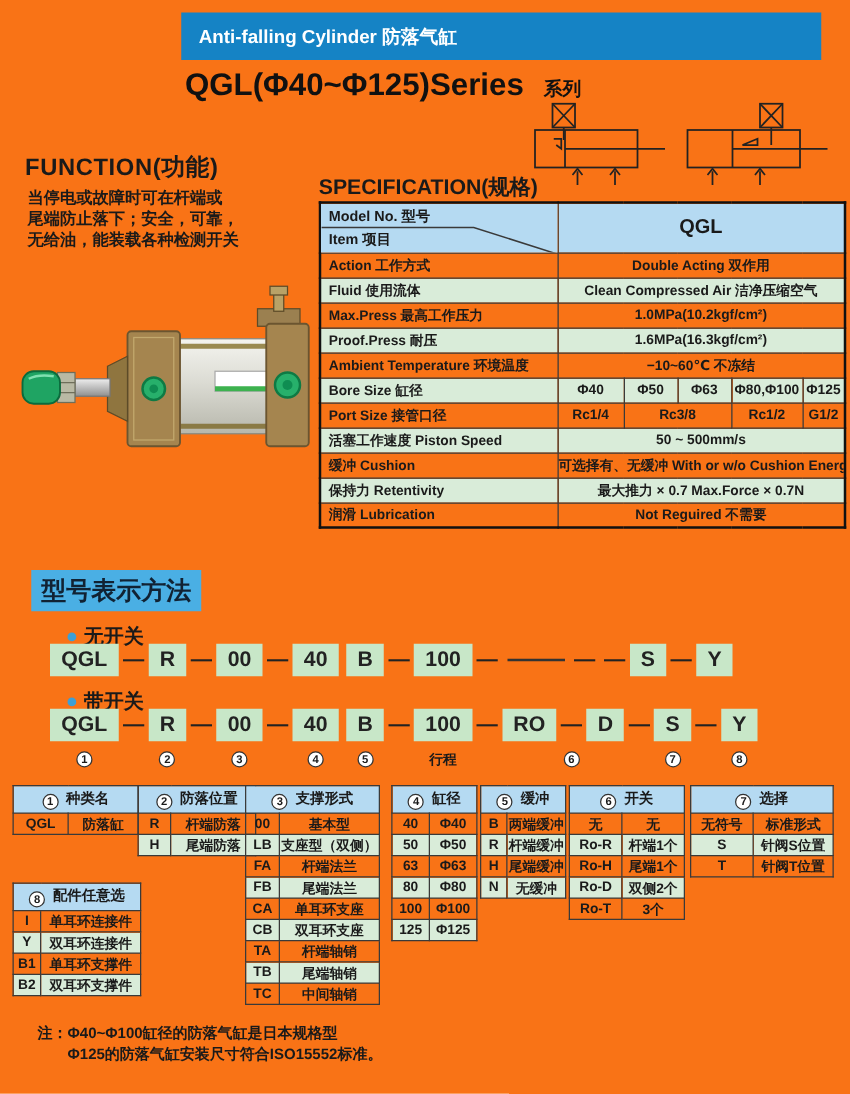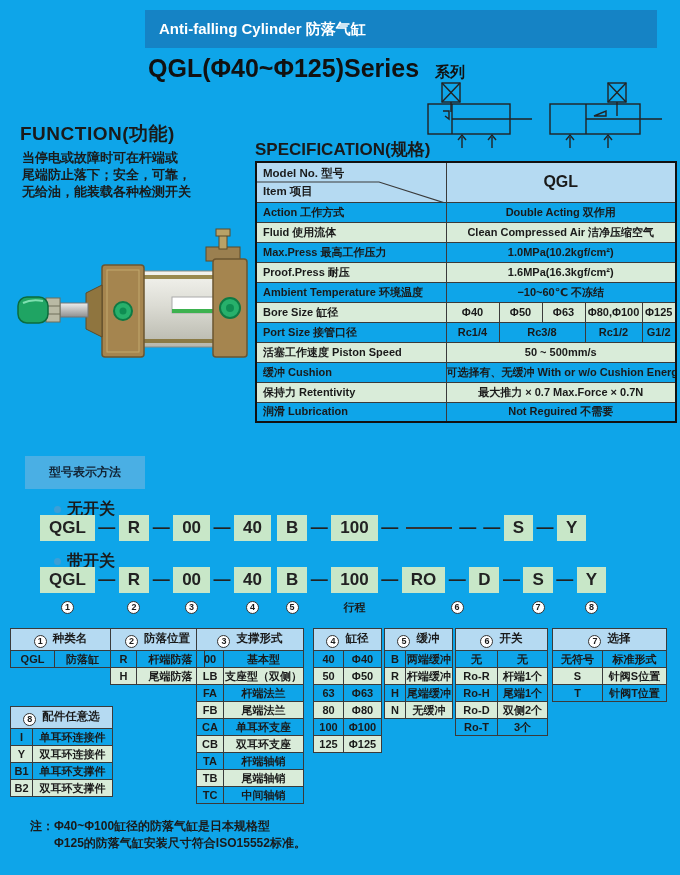--- a/index.html
+++ b/index.html
@@ -1,17 +1,17 @@
 <!DOCTYPE html>
 <html><head>
 <meta charset="utf-8">
 <style>
   * { margin:0; padding:0; box-sizing:border-box; }
   body { background:#fff; font-family:"Liberation Sans","DejaVu Sans",sans-serif; color:#1a1a1a; }
-  .page { position:relative; width:680px; height:875px; background:#0ea5e9; overflow:hidden;text-decoration:underline; }
+  .page { position:relative; width:680px; height:875px; background:#f97316; overflow:hidden;text-decoration:underline; }
 
   
   .topbar { position:absolute; left:145px; top:10px; width:512px; height:38px;
     background:#1583c5; color:#fff; font-size:15px; font-weight:600;
     display:flex; align-items:center; padding-left:14px; }
 
   
   .title { position:absolute; left:148px; top:54px; font-size:25px; font-weight:700; color:#111; }
   .title .suffix { font-size:15px; font-weight:700; margin-left:16px; }
 
@@ -36,22 +36,22 @@
   .diag { position:relative; text-align:left; }
   .diag .m1 { position:absolute; left:6px; top:3px; font-size:11.5px; font-weight:700; }
   .diag .m2 { position:absolute; left:6px; bottom:3px; font-size:11.5px; font-weight:700; }
   .diag svg { position:absolute; left:0; top:0; }
   .spec-table tbody td { height:20px; }
   .spec-table tbody td.lbl { text-align:left; padding-left:6px; font-weight:600; }
   .spec-table tbody td.val { text-align:center; font-weight:600; }
   .spec-table tbody tr:nth-child(even) { background:#d9ecd9; }
 
   
-  .model-box { position:absolute; left:25px; top:456px; width:120px; height:33px; background:#4aafe4;
-    display:flex; align-items:center; justify-content:center; font-size:12px; font-weight:700; color:#123; }
+  .model-box { position:absolute; left:25px; top:456px; width:136px; height:33px; background:#4aafe4;
+    display:flex; align-items:center; justify-content:center; font-size:20px; font-weight:700; color:#123; }
   .switch-label { position:absolute; left:54px; display:flex; align-items:center; font-size:16px; font-weight:700; }
   .switch-label .dot { width:7px; height:7px; border-radius:50%; background:#3d9fd6; margin-right:6px; }
   .sl1 { top:499px; } .sl2 { top:551px; }
   .mrow { position:absolute; left:40px; display:flex; align-items:flex-start; }
   .mr1 { top:515px; } .mr2 { top:567px; }
   .mcol { display:flex; flex-direction:column; align-items:center; }
   .seg { height:26px; line-height:26px; padding:0 9px; font-size:17px; font-weight:700; color:#222; }
   .seg.green { background:#c8e7c8; }
   .seg.sep { width:24px; padding:0; text-align:center; }
   .dashline { width:46px; height:2px; background:#333; margin:12px 4px 12px 4px; }

